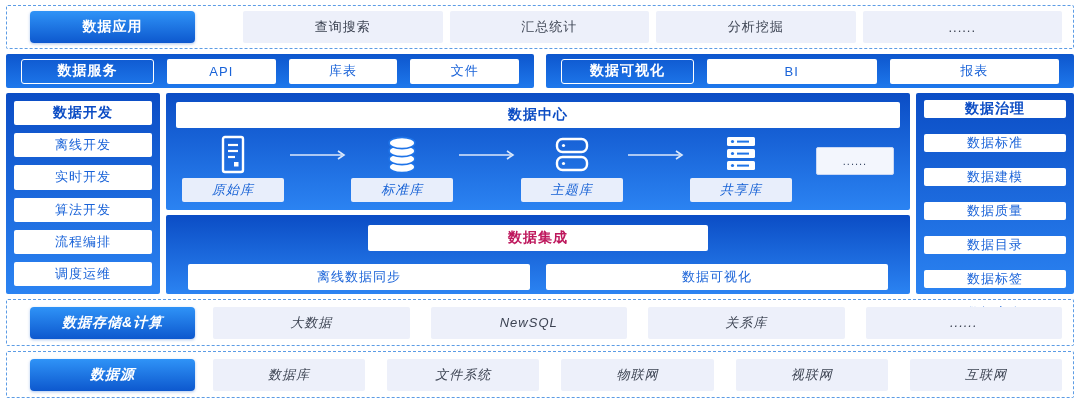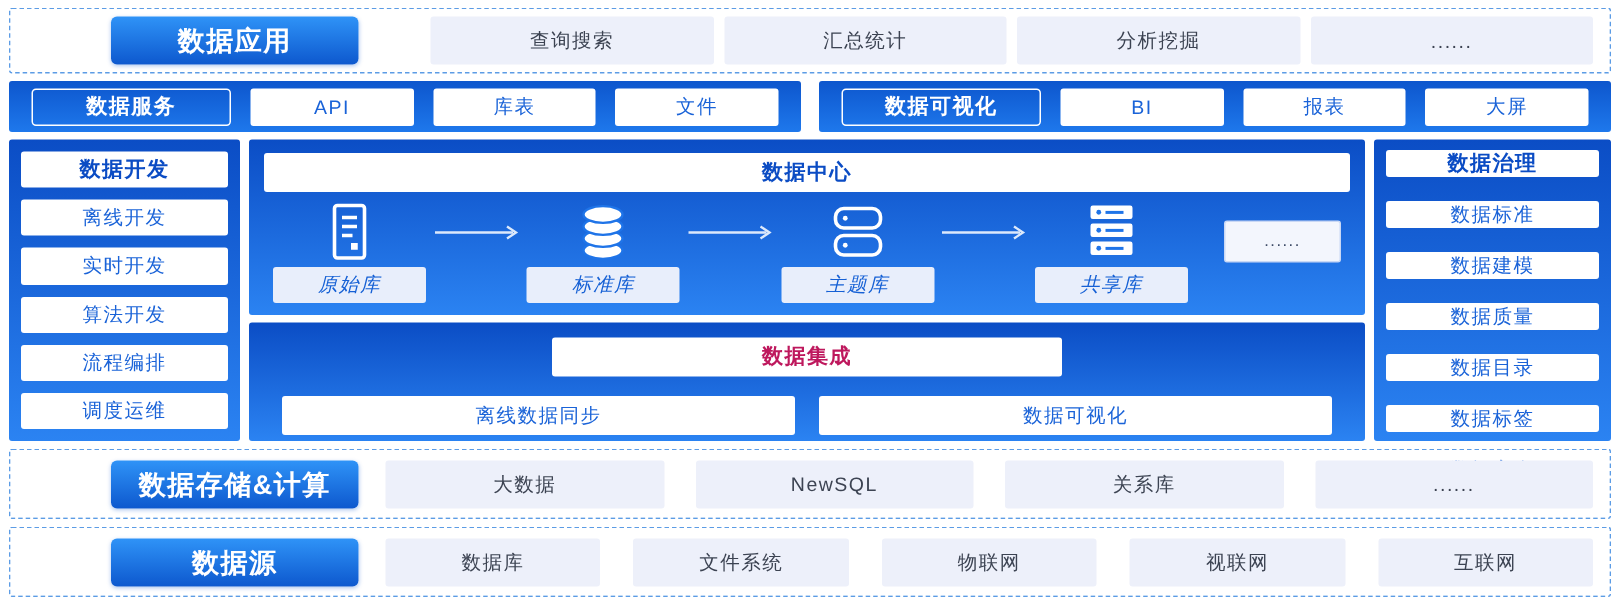--- a/index.html
+++ b/index.html
@@ -5,27 +5,27 @@
   * { box-sizing: border-box; }
   html,body { margin:0; padding:0; background:#fff; }
   body { font-family:"Liberation Sans","DejaVu Sans",sans-serif; }
   .page { position:relative; width:1080px; height:404px; padding:5px 6px;
           display:flex; flex-direction:column; gap:5px; background:#fff; }
 
   
   .dashed-row { border:1.5px dashed #5c9ce5; border-radius:2px; display:flex;
                 align-items:center; padding:0 11px 0 23px; }
   .row-apps { height:44px; }
-  .row-storage, .row-sources { height:47px; }
+  .row-storage, .row-sources { height:47px;font-style:italic; }
 
   .btn-primary { width:165px; height:32px; flex:none;
                  background:linear-gradient(180deg,#2f93f7 0%,#0d58ce 100%);
-                 border-radius:4px; color:#fff; font-weight:bold; font-size:18px;
+                 border-radius:4px; color:#fff; font-weight:bold; font-size:14px;
                  display:flex; align-items:center; justify-content:center;
-                 box-shadow:0 1px 3px rgba(13,88,206,.35); letter-spacing:1px;margin-left:44px; }
+                 box-shadow:0 1px 3px rgba(13,88,206,.35); letter-spacing:1px; }
 
   .light-track { display:flex; flex:1; margin-left:18px; }
   .light-box { flex:1; height:32px; background:#edf0fa; border-radius:2px;
                display:flex; align-items:center; justify-content:center;
                font-size:13px; color:#3c4352; letter-spacing:1px; }
   .gap7  { gap:7px;padding-left:30px; }
   .gap21 { gap:21px; }
   .gap15 { gap:22px; }
 
   
@@ -94,21 +94,20 @@
     <div class="service-panel">
       <div class="panel-label">数据服务</div>
       <div class="white-item">API</div>
       <div class="white-item">库表</div>
       <div class="white-item">文件</div>
     </div>
     <div class="service-panel">
       <div class="panel-label">数据可视化</div>
       <div class="white-item">BI</div>
       <div class="white-item">报表</div>
-      <div class="white-item">大屏</div>
     </div>
   </div>
 
   <div class="row-main">
 
     <div class="blue-panel dev-col">
       <div class="white-box bold-box">数据开发</div>
       <div class="white-box">离线开发</div>
       <div class="white-box">实时开发</div>
       <div class="white-box">算法开发</div>

